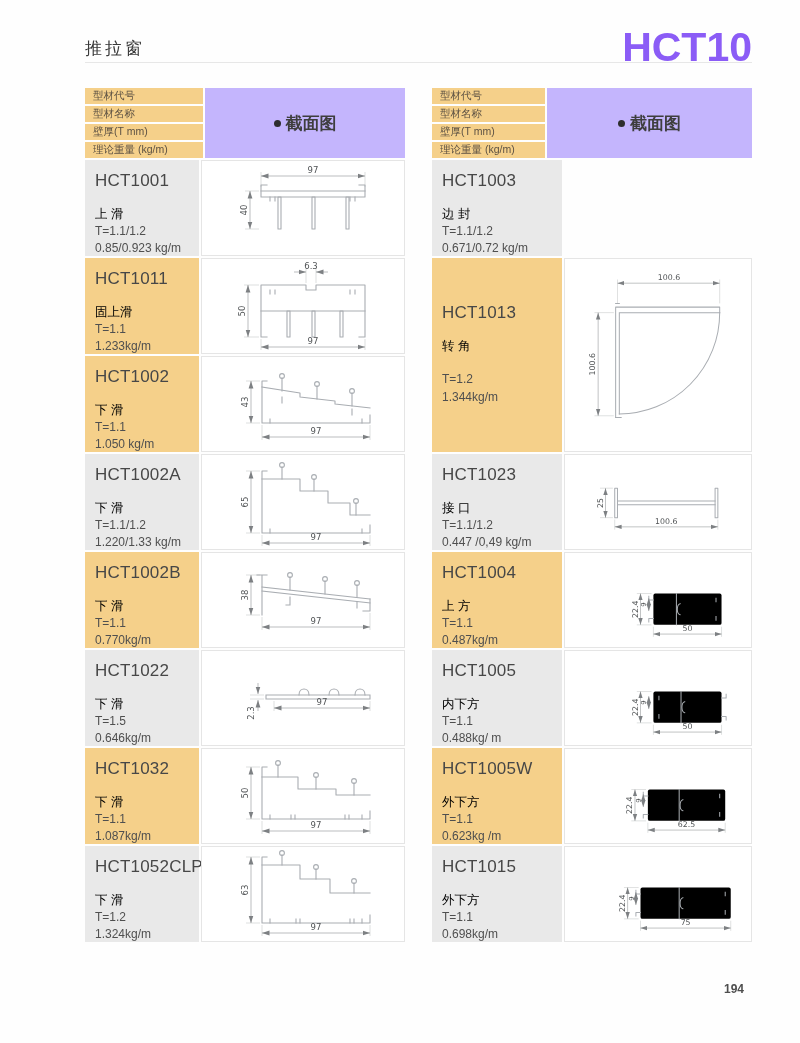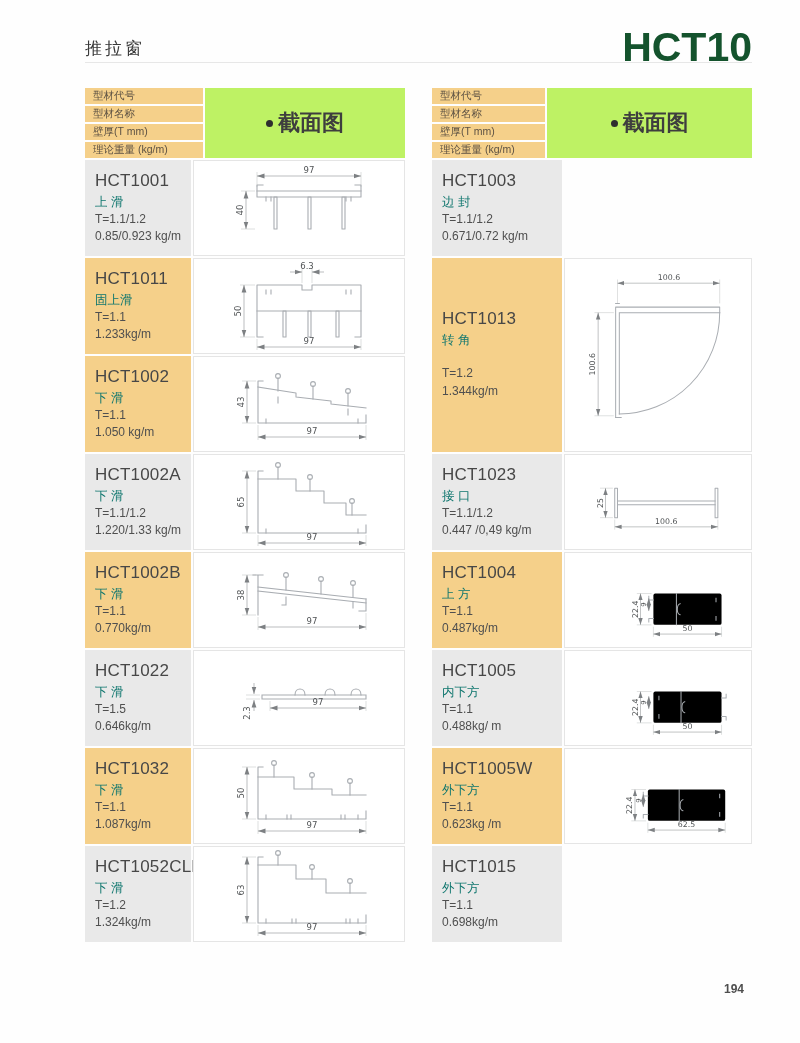--- a/index.html
+++ b/index.html
@@ -1,42 +1,42 @@
 <!DOCTYPE html>
 <html><head>
 <meta charset="utf-8">
 <style>
   *{margin:0;padding:0;box-sizing:border-box}
   html,body{background:#ffffff}
   body{width:800px;height:1043px;position:relative;font-family:"Liberation Sans","DejaVu Sans",sans-serif;overflow:hidden}
   .page{position:absolute;inset:0;background:#fefefe}
   .title{position:absolute;left:85px;top:37px;font-size:17px;color:#3a3a3a;letter-spacing:3px}
   .title-rule{position:absolute;left:85px;top:62px;width:667px;height:1px;background:#e7e7e7}
-  .series{position:absolute;right:48px;top:24px;font-size:41px;font-weight:700;color:#14532d;letter-spacing:0px}
+  .series{position:absolute;right:48px;top:24px;font-size:41px;font-weight:700;color:#8b5cf6;letter-spacing:0px}
   .pagenum{position:absolute;right:56px;top:982px;font-size:12px;font-weight:700;color:#4e4e4e}
 
   .tbl{position:absolute;top:88px;width:320px;display:flex;flex-direction:column;gap:2px}
   .tbl.left{left:85px}
   .tbl.right{left:432px}
   .thead{display:flex;gap:2px}
   .hlabels{display:flex;flex-direction:column;gap:2px;width:118px}
   .tbl.right .hlabels{width:113px}
   .hcell{background:#f5d08a;height:16px;display:flex;align-items:center;padding-left:8px;font-size:10.5px;color:#5c5143;white-space:nowrap}
-  .hsection{flex:1;background:#bef264;display:flex;align-items:center;justify-content:center;font-size:22px;font-weight:700;color:#3e3e3e;gap:5px}
+  .hsection{flex:1;background:#c4b5fd;display:flex;align-items:center;justify-content:center;font-size:17px;font-weight:700;color:#3e3e3e;gap:5px}
   .dot{width:7px;height:7px;border-radius:50%;background:#2e2e2e;flex:0 0 auto}
 
   .row{display:flex;gap:2px;height:96px}
   .row.tall{height:194px}
-  .lcell{width:106px;padding:10px 4px 12px 10px;display:flex;flex-direction:column}
+  .lcell{width:114px;padding:10px 4px 12px 10px;display:flex;flex-direction:column}
   .tbl.right .lcell{width:130px}
   .row.orange .lcell{background:#f5d08a}
   .row.gray .lcell{background:#e9e9e9}
   .row.tall .lcell{justify-content:center}
   .code{font-size:17px;color:#474747;line-height:21px;letter-spacing:.2px;white-space:nowrap}
-  .name{font-size:12.5px;color:#0f766e;margin-top:3px}
+  .name{font-size:12.5px;color:#000000;margin-top:15px}
   .spec{margin-top:auto;font-size:12px;color:#4f4f4f;line-height:1.45}
   .row.tall .spec{margin-top:16px}
   .dcell{flex:1;background:#ffffff;border:1px solid #e5e5e5;display:flex;align-items:center;justify-content:center;overflow:hidden}
 
   svg{display:block}
   .pf{stroke:#a9adb2;fill:none;stroke-width:1.1;stroke-linejoin:round;stroke-linecap:square}
   .dim{stroke:#8e9194;stroke-width:.6;fill:none}
   .ext{stroke:#b9bcbe;stroke-width:.5;fill:none}
   .dt{font-family:"DejaVu Sans",sans-serif;font-size:8.5px;fill:#515456}
   .dts{font-family:"DejaVu Sans",sans-serif;font-size:7.5px;fill:#515456}
@@ -481,17 +481,35 @@
 
     <div class="row gray">
       <div class="lcell">
         <div class="code">HCT1015</div>
         <div class="name">外下方</div>
         <div class="spec">
             <div>T=1.1</div>
             <div>0.698kg/m</div>
           </div>
       </div>
+      <div class="dcell">
+        <svg width="202" height="94" viewBox="0 0 202 94">
+          <rect class="pfr" x="82" y="40" width="98" height="34" rx="2"></rect>
+          <path class="pf" d="M124,40 V74"></path>
+          <path class="pf" d="M82,47 h-5 v-4 M82,67 h-5 v4 M174,45 v4 M174,65 v4"></path>
+          <path class="pf" d="M128,51 c-4,1 -4,11 0,12"></path>
+          <line class="ext" x1="80" y1="40" x2="64" y2="40"></line>
+            <line class="ext" x1="80" y1="74" x2="64" y2="74"></line>
+          <line class="dim" x1="68" y1="40" x2="68" y2="74" marker-start="url(#ar)" marker-end="url(#ar)"></line>
+          <text class="dt" x="65" y="57" text-anchor="middle" transform="rotate(-90 65 57)">22.4</text>
+          <line class="dim" x1="77" y1="45" x2="77" y2="59" marker-start="url(#ar)" marker-end="url(#ar)"></line>
+          <text class="dts" x="74.5" y="52" text-anchor="middle" transform="rotate(-90 74.5 52)">9</text>
+          <line class="ext" x1="82" y1="76" x2="82" y2="87"></line>
+            <line class="ext" x1="180" y1="76" x2="180" y2="87"></line>
+          <line class="dim" x1="82" y1="84" x2="180" y2="84" marker-start="url(#ar)" marker-end="url(#ar)"></line>
+          <text class="dt" x="131" y="81" text-anchor="middle">75</text>
+        </svg>
+      </div>
     </div>
   </div>
 
   <div class="pagenum">194</div>
 </div>
 
 </body></html>

